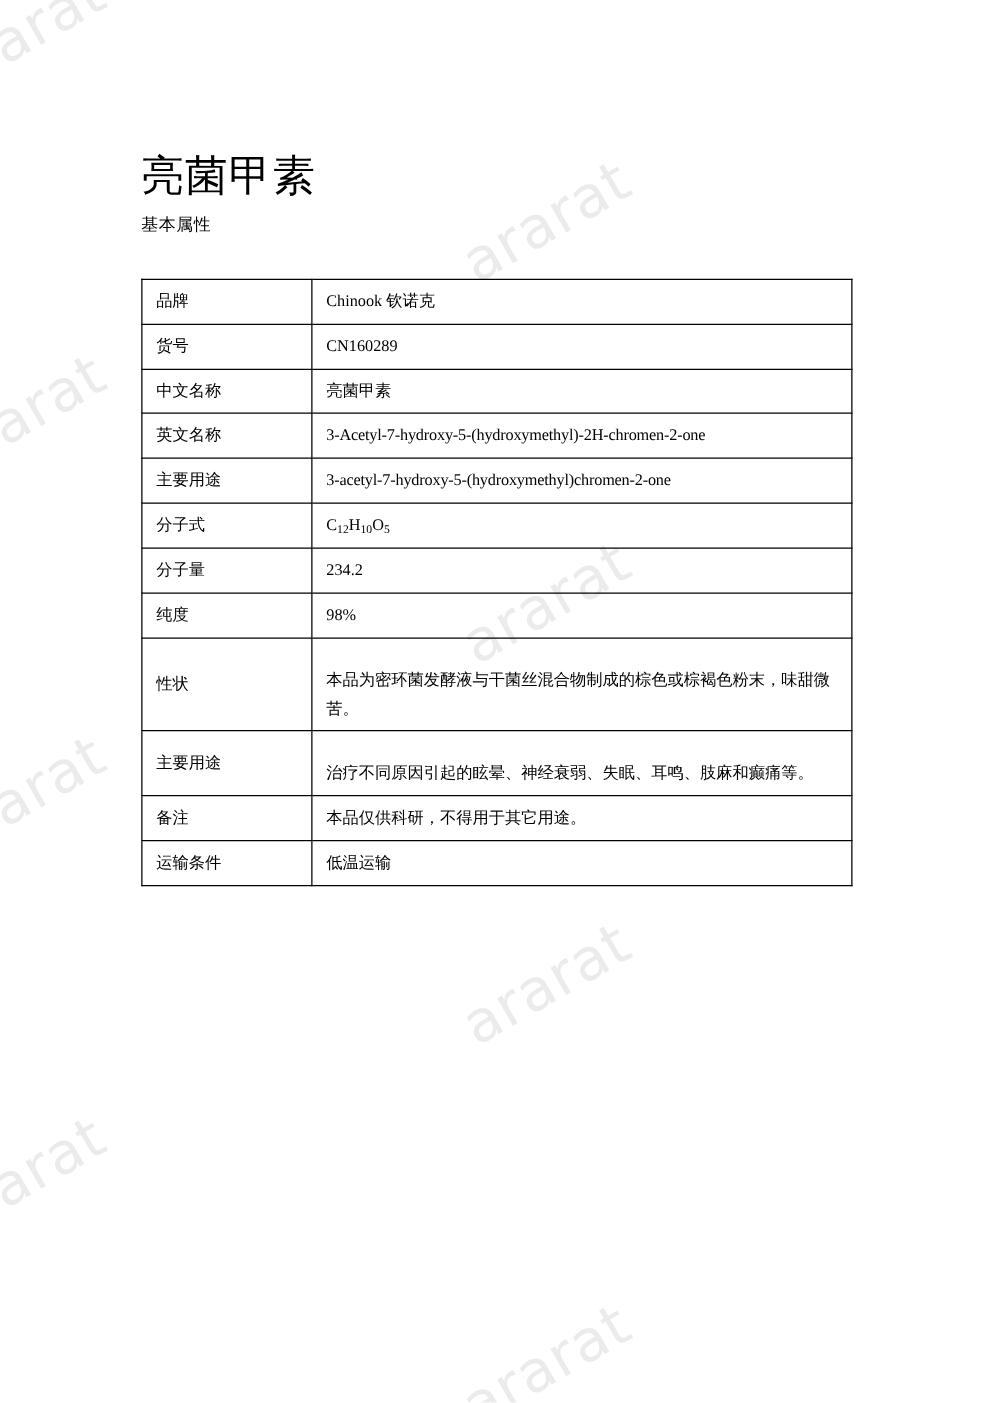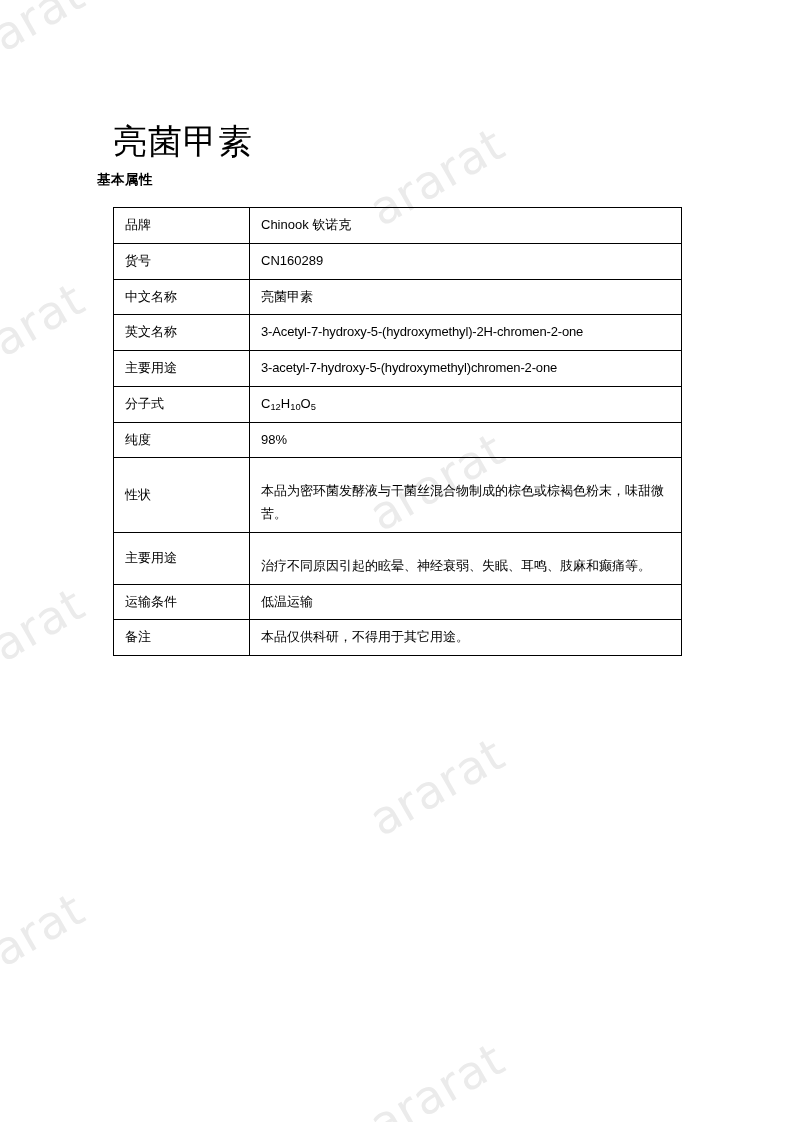--- a/index.html
+++ b/index.html
@@ -49,34 +49,34 @@
     top: 98px;
     font-size: 34px;
     font-weight: 400;
     letter-spacing: 1px;
     line-height: 1.2;
     white-space: nowrap;
   }
 
   #section-subtitle {
     position: absolute;
-    left: 97px;
+    left: 113px;
     top: 171px;
     font-size: 13.5px;
-    font-weight: 700;
+    font-weight: 400;
     letter-spacing: 0.5px;
     white-space: nowrap;
     text-align: center;
   }
 
   
   #properties-table {
     position: absolute;
     left: 113px;
-    top: 207px;
+    top: 223px;
     width: 568px;
     border-collapse: collapse;
     table-layout: fixed;
     font-size: 13px;
   }
   #properties-table col.label-col { width: 136px; }
   #properties-table col.value-col { width: 432px; }
 
   #properties-table td {
     border: 1px solid #000000;
@@ -85,20 +85,21 @@
     line-height: 1.75;
     font-weight: 400;
     word-break: break-word;
   }
   #properties-table td.cell-label {
     padding-left: 11px;
   }
   #properties-table td.cell-value {
     padding-left: 11px;
     padding-right: 4px;
+    font-family: Liberation Serif, serif;
   }
   #properties-table tr.row-tall td {
     height: 36px;
   }
   .value-line {
     display: block;
     white-space: nowrap;
   }
   .value-wrap {
     display: block;
@@ -176,20 +177,24 @@
       </tr>
 
 
       <tr>
         <td class="cell-label">分子式</td>
         <td class="cell-value">
           <span class="formula"><span>C</span><sub>12</sub><span>H</span><sub>10</sub><span>O</span><sub>5</sub></span>
         </td>
       </tr>
 
+      <tr>
+        <td class="cell-label">分子量</td>
+        <td class="cell-value">234.2</td>
+      </tr>
 
 
       <tr>
         <td class="cell-label">纯度</td>
         <td class="cell-value">98%</td>
       </tr>
 
       <tr class="row-tall">
         <td class="cell-label">性状</td>
         <td class="cell-value">
@@ -199,25 +204,25 @@
 
       <tr class="row-tall">
         <td class="cell-label">主要用途</td>
         <td class="cell-value">
           <span class="value-wrap">治疗不同原因引起的眩晕、神经衰弱、失眠、耳鸣、肢麻和癫痛等。</span>
         </td>
       </tr>
 
 
       <tr>
+        <td class="cell-label">备注</td>
+        <td class="cell-value">本品仅供科研，不得用于其它用途。</td>
+      </tr>
+
+      <tr>
         <td class="cell-label">运输条件</td>
         <td class="cell-value">低温运输</td>
       </tr>
 
-      <tr>
-        <td class="cell-label">备注</td>
-        <td class="cell-value">本品仅供科研，不得用于其它用途。</td>
-      </tr>
-
     </tbody>
   </table>
 
 </div>
 
 </body></html>

